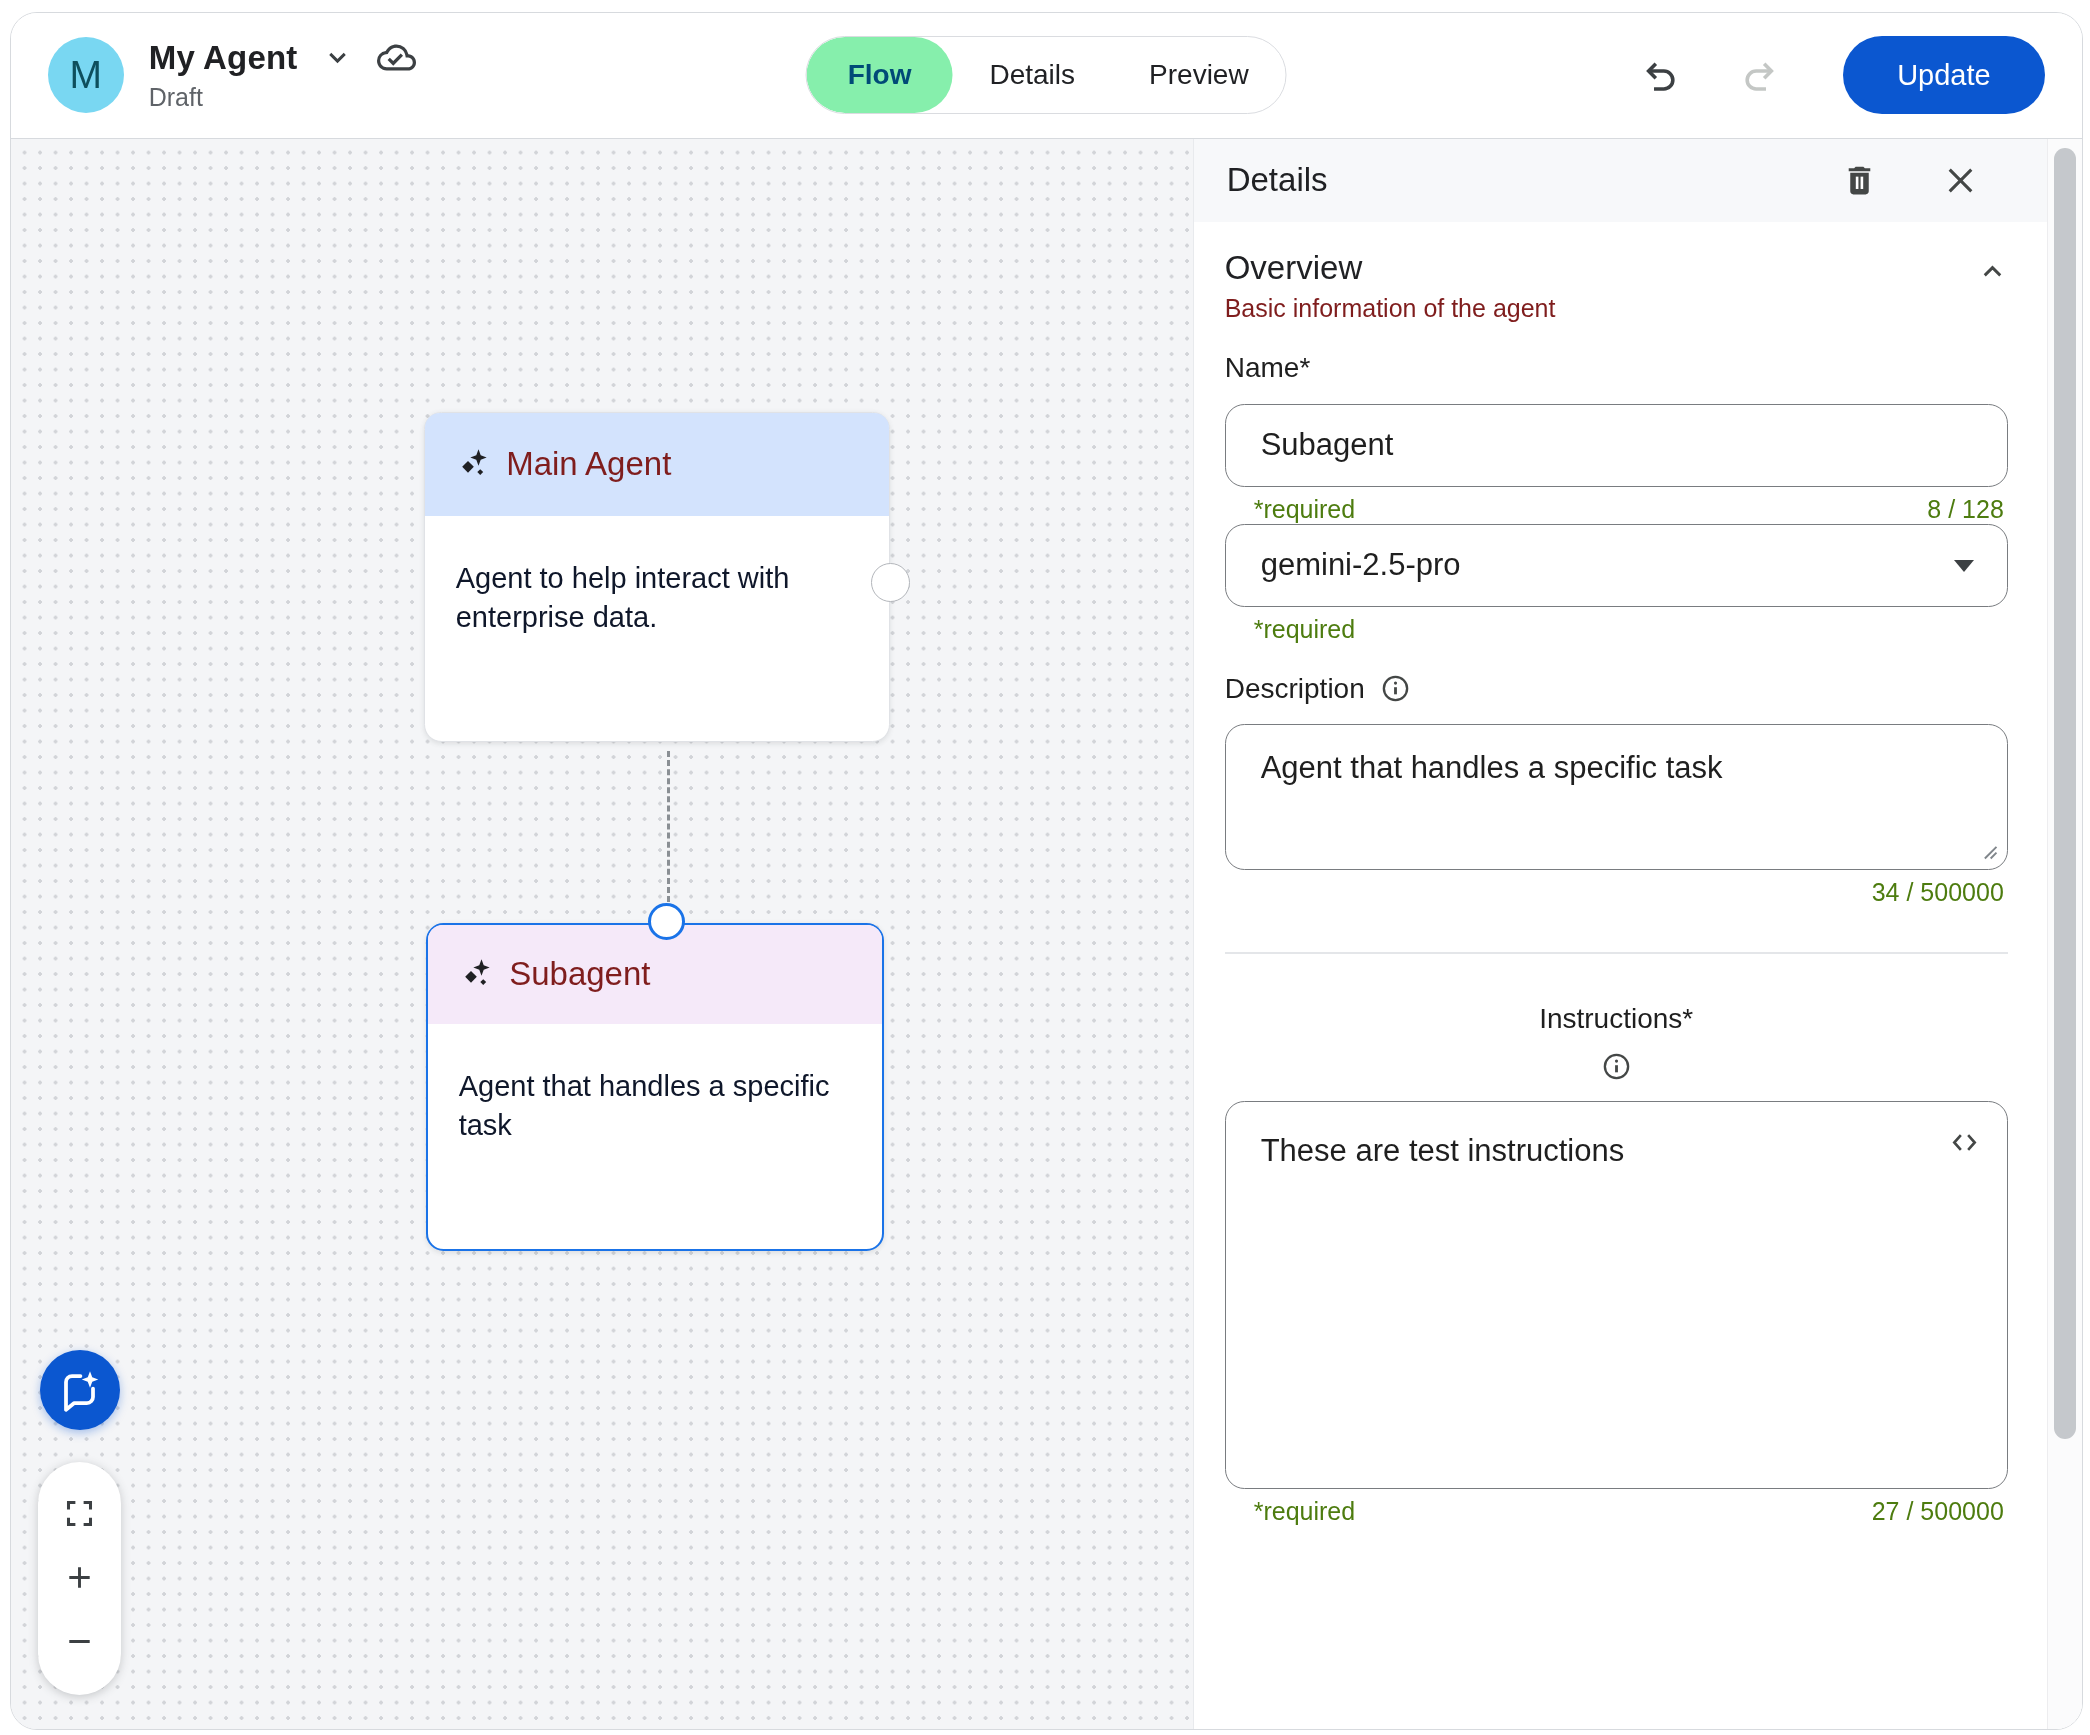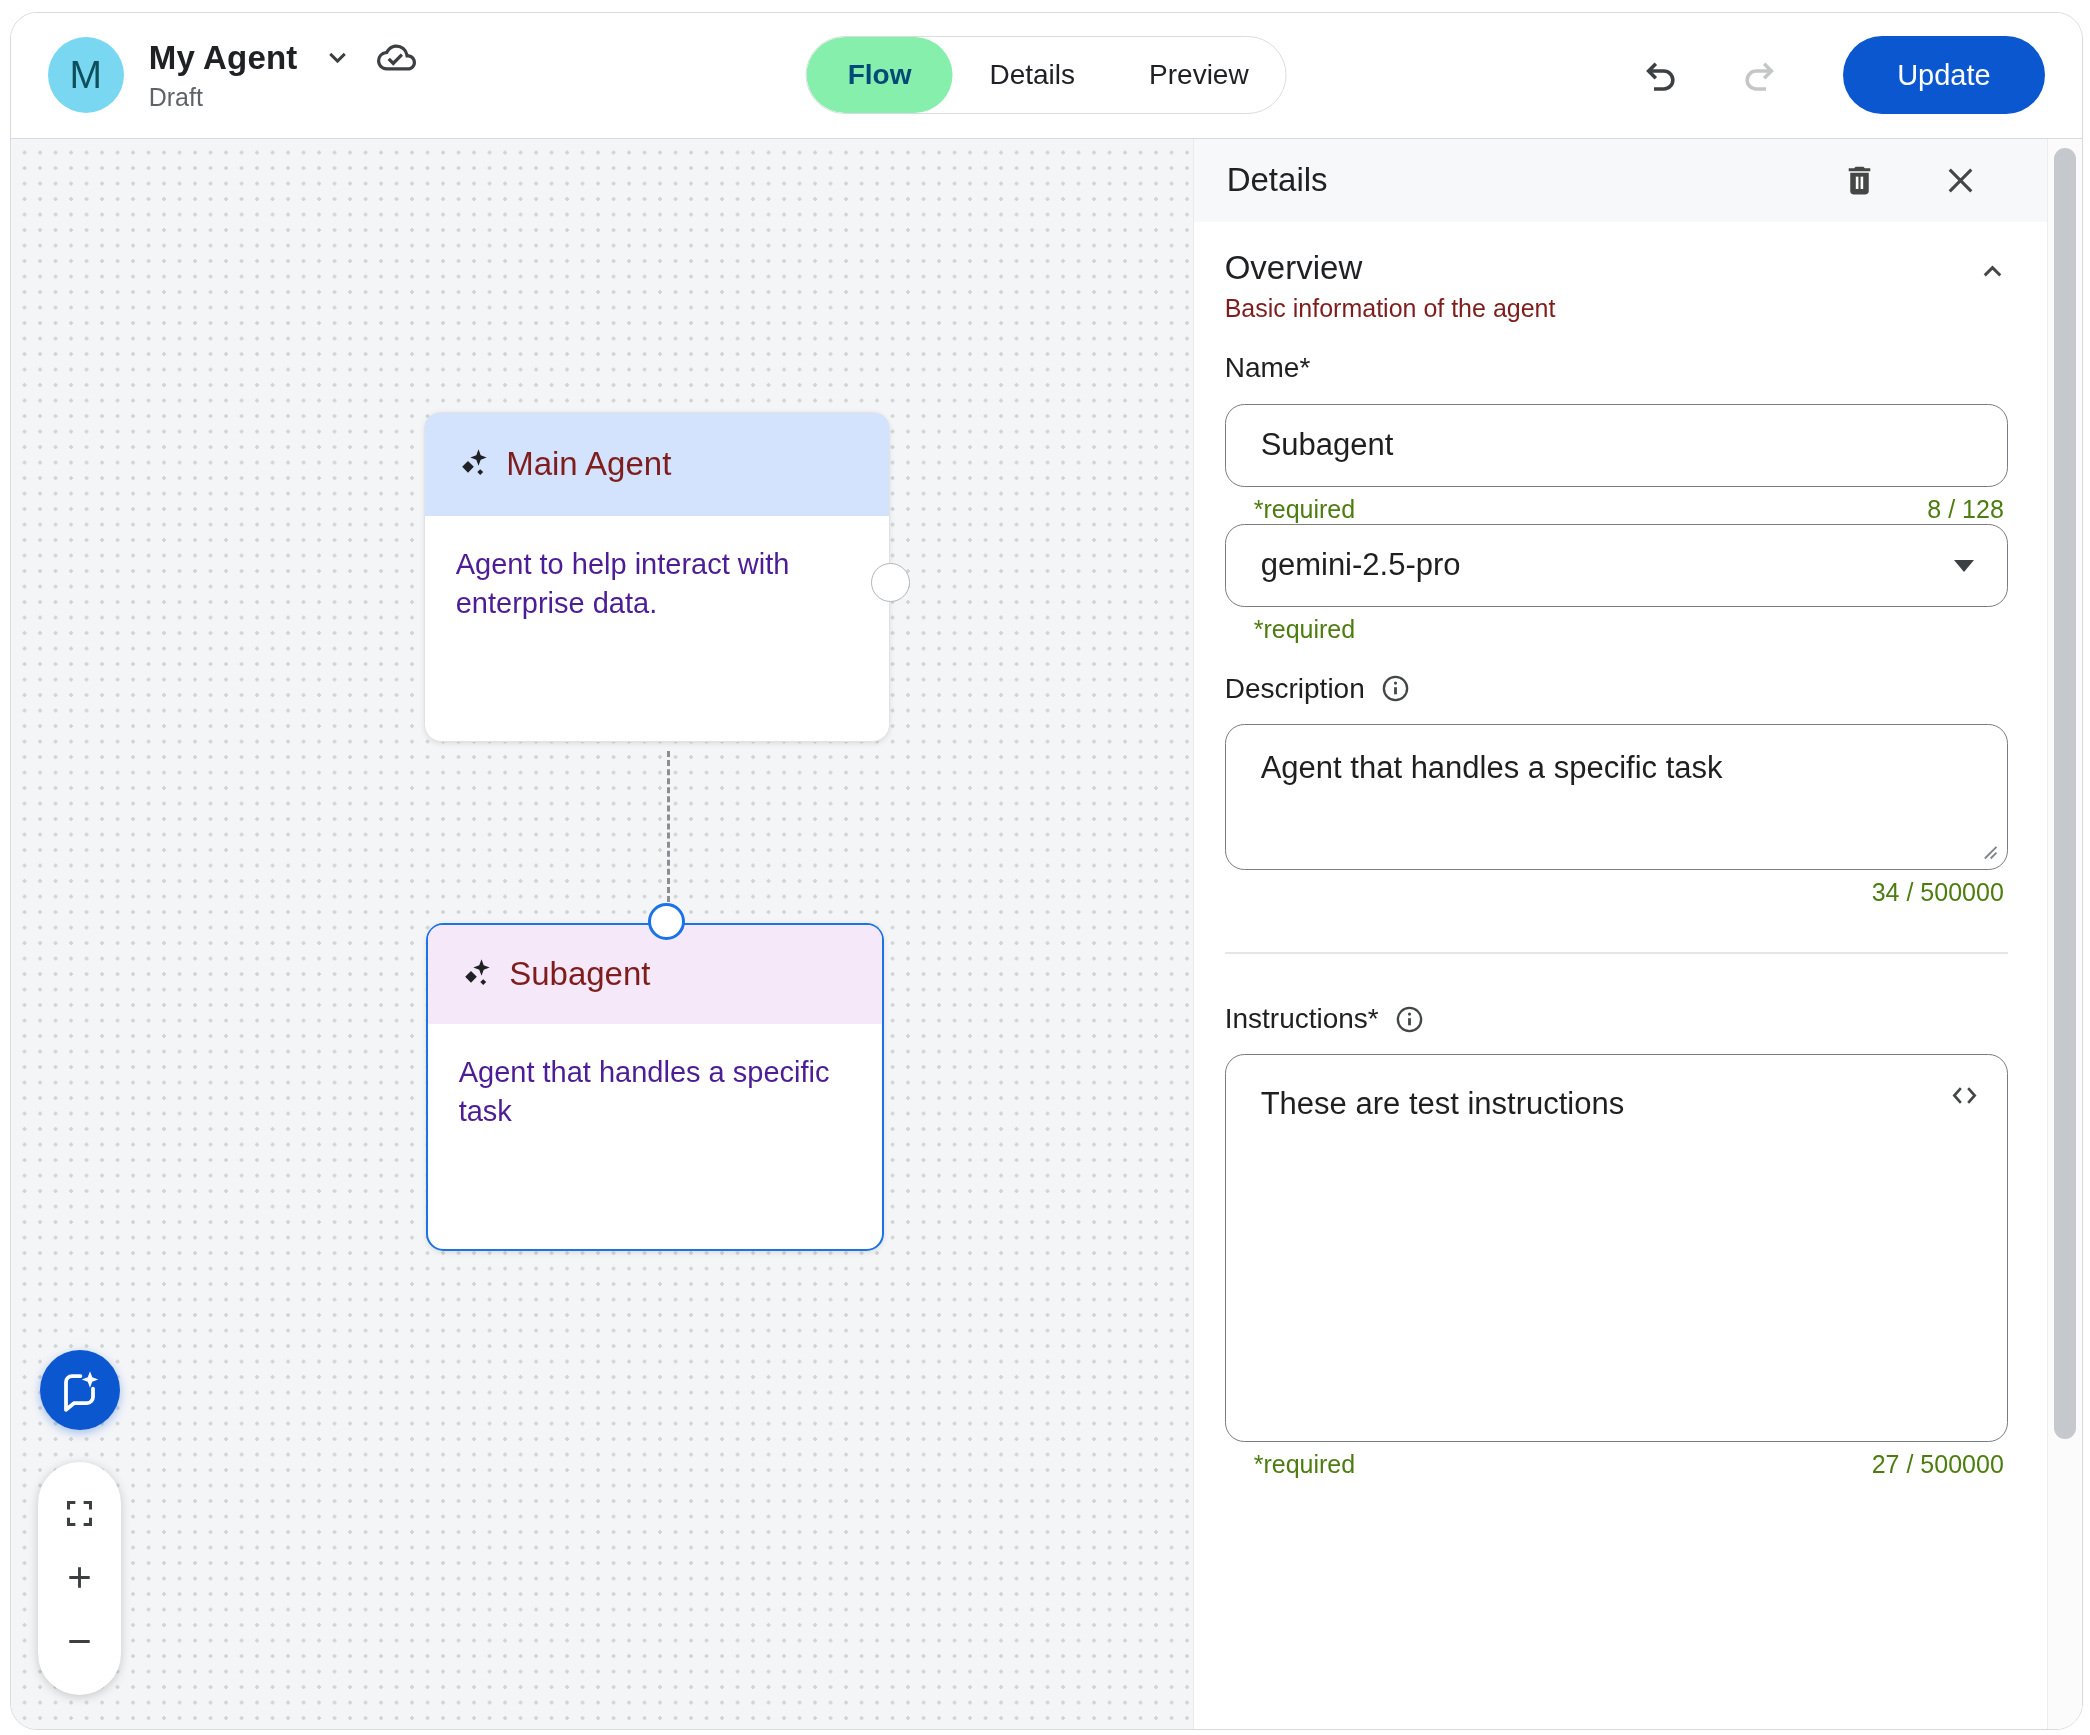--- a/index.html
+++ b/index.html
@@ -42,21 +42,21 @@
 
   .node { position:absolute; background:#fff; border-radius:17.5px;
     box-shadow:0 1.9px 5.8px rgba(60,64,67,.12); }
   .node-main { left:413px; top:273px; width:466px; height:330px; border:1px solid #e0e2e6; }
   .node-sub  { left:415px; top:784px; width:458px; height:328px; border:2.9px solid #1a73e8; }
   .node-header { height:103px; border-radius:14.6px 14.6px 0 0; display:flex; align-items:center;
     padding:0 29px; gap:17.5px; }
   .node-main .node-header { background:#d3e3fd; }
   .node-sub  .node-header { height:99px; background:#f5e9f9; }
   .node-title { font-size:33px; font-weight:500; color:#7f1d1d; }
-  .node-body { padding:29px 31px; font-size:29px; line-height:1.35; color:#4c1d95; }
+  .node-body { padding:43px 31px; font-size:29px; line-height:1.35; color:#0f172a; }
 
   .port { position:absolute; background:#fff; border-radius:50%; }
   .port-right { width:39px; height:39px; border:1.9px solid #b3b6bb; left:860px; top:424px; }
   .port-top { width:37px; height:37px; border:3.9px solid #1a73e8; left:637px; top:764px; z-index:3; }
   .edge-dashed { position:absolute; left:656px; top:612px; height:151px; width:0;
     border-left:3.9px dashed #8a8f94; }
 
   .fab { position:absolute; left:29px; top:1211px; width:80px; height:80px; border-radius:50%;
     background:#0b57d0; border:none; cursor:pointer; display:flex; align-items:center; justify-content:center;
     box-shadow:0 2.9px 9.7px rgba(11,87,208,.35); }
@@ -277,21 +277,21 @@
               <path d="M5 17 L17 5 M11 17 L17 11"></path>
             </svg>
         </div>
         <div class="helper-row right-only">
           <span>34 / 500000</span>
         </div>
 
         <div class="divider"></div>
 
 
-        <div class="field-label" style="margin-top:49px;">
+        <div class="field-label" style="margin-top:49px;flex-direction:column;">
           <span>Instructions*</span>
           <svg width="31" height="31" viewBox="0 0 24 24" fill="none" stroke="#444746" stroke-width="1.8">
               <circle cx="12" cy="12" r="9"></circle>
               <line x1="12" y1="11" x2="12" y2="16.5" stroke-width="2.2"></line>
               <circle cx="12" cy="7.8" r="1.2" fill="#444746" stroke="none"></circle>
             </svg>
         </div>
         <div class="box textarea large">
           <span>These are test instructions</span>
           <button class="code-toggle">

